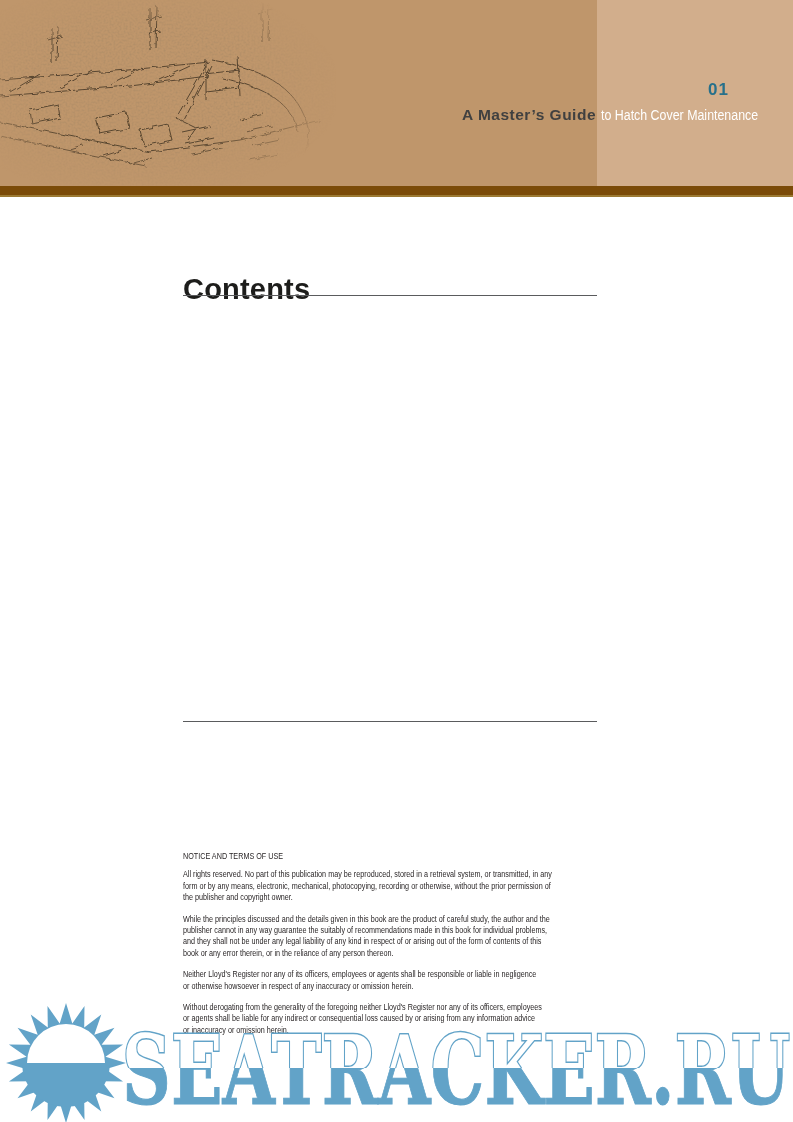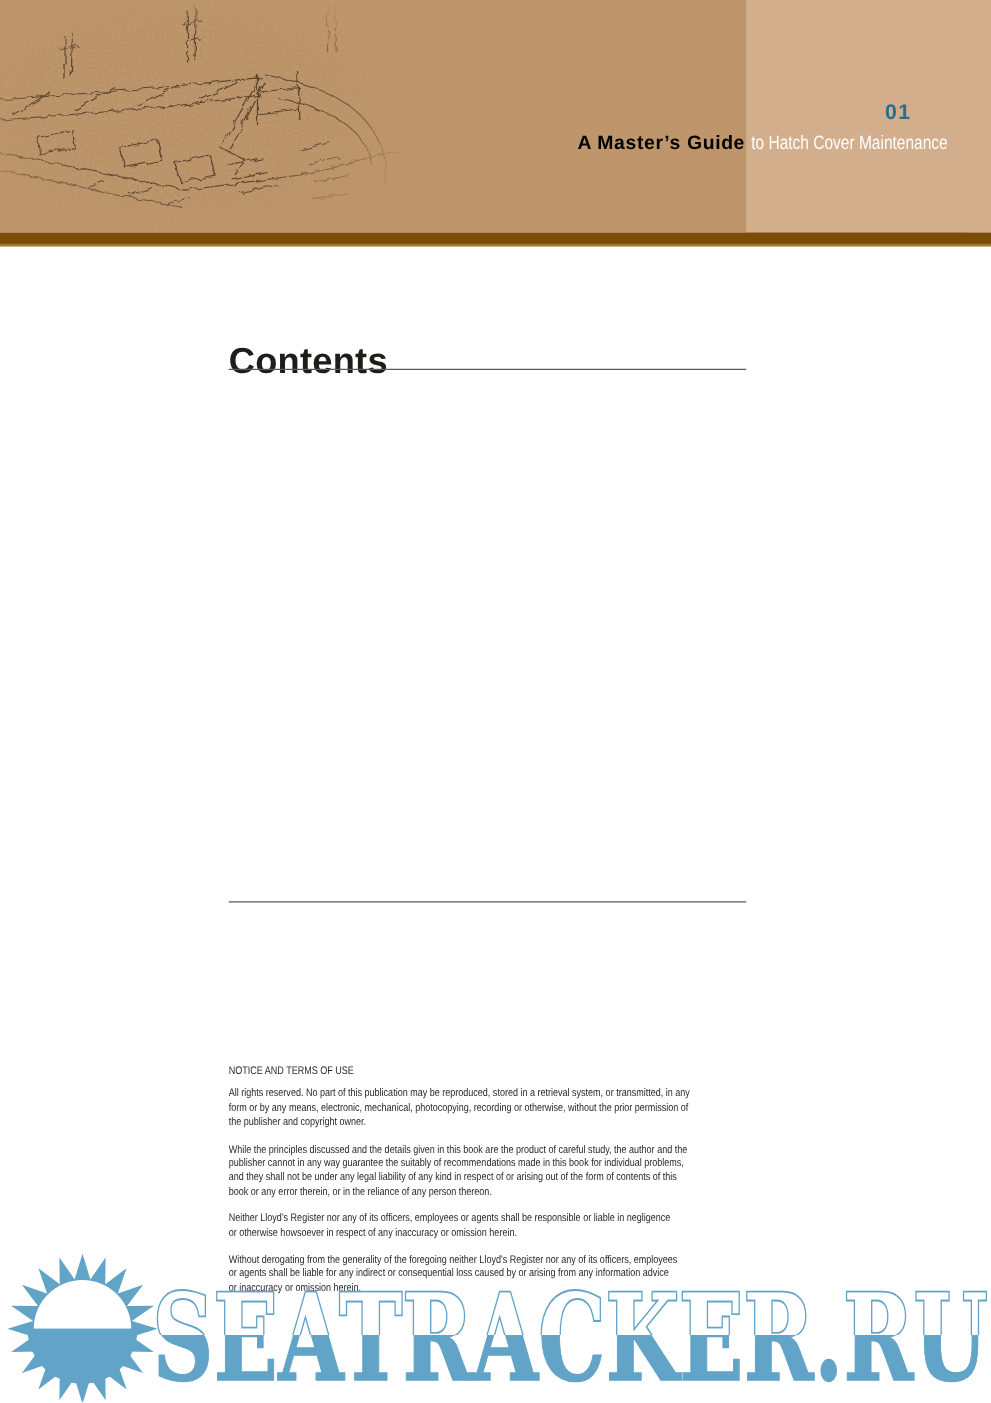--- a/index.html
+++ b/index.html
@@ -9,21 +9,21 @@
   }
   
   .header{position:absolute;left:0;top:0;width:774px;height:186px;background:#bf966b;}
   .header-right{position:absolute;left:597px;top:0;width:196px;height:186px;background:#d2ae8c;}
   .sketch{position:absolute;left:0;top:0;}
   .header-bar{position:absolute;left:0;top:186px;width:793px;height:9px;background:#7b4b08;border-bottom:2px solid #9c7a33;}
   .page-num{
     position:absolute;top:80px;right:45px;font-size:17px;font-weight:bold;color:#26708b;letter-spacing:1px;
   }
   .doc-title{position:absolute;top:105px;left:0;width:793px;height:20px;line-height:20px;font-size:15.5px;white-space:nowrap;}
-  .doc-title .bold-part{position:absolute;right:197px;font-weight:bold;color:#000000;letter-spacing:.5px;}
+  .doc-title .bold-part{position:absolute;right:197px;font-weight:bold;color:#404040;letter-spacing:.5px;}
   .doc-title .light-part{
     position:absolute;left:601px;color:#ffffff;display:inline-block;
     transform:scaleX(.8);transform-origin:left center;letter-spacing:0;
   }
   
   .contents{position:absolute;left:183px;top:0;width:414px;}
   .contents-heading{position:absolute;left:0;top:254px;font-size:29px;font-weight:bold;letter-spacing:.2px;color:#1d1d1b;}
   .rule{position:absolute;left:0;width:414px;height:0;border-top:1.5px solid #5a5b5d;}
   .rule-top{top:295px;}
   .rule-bottom{top:721px;}

